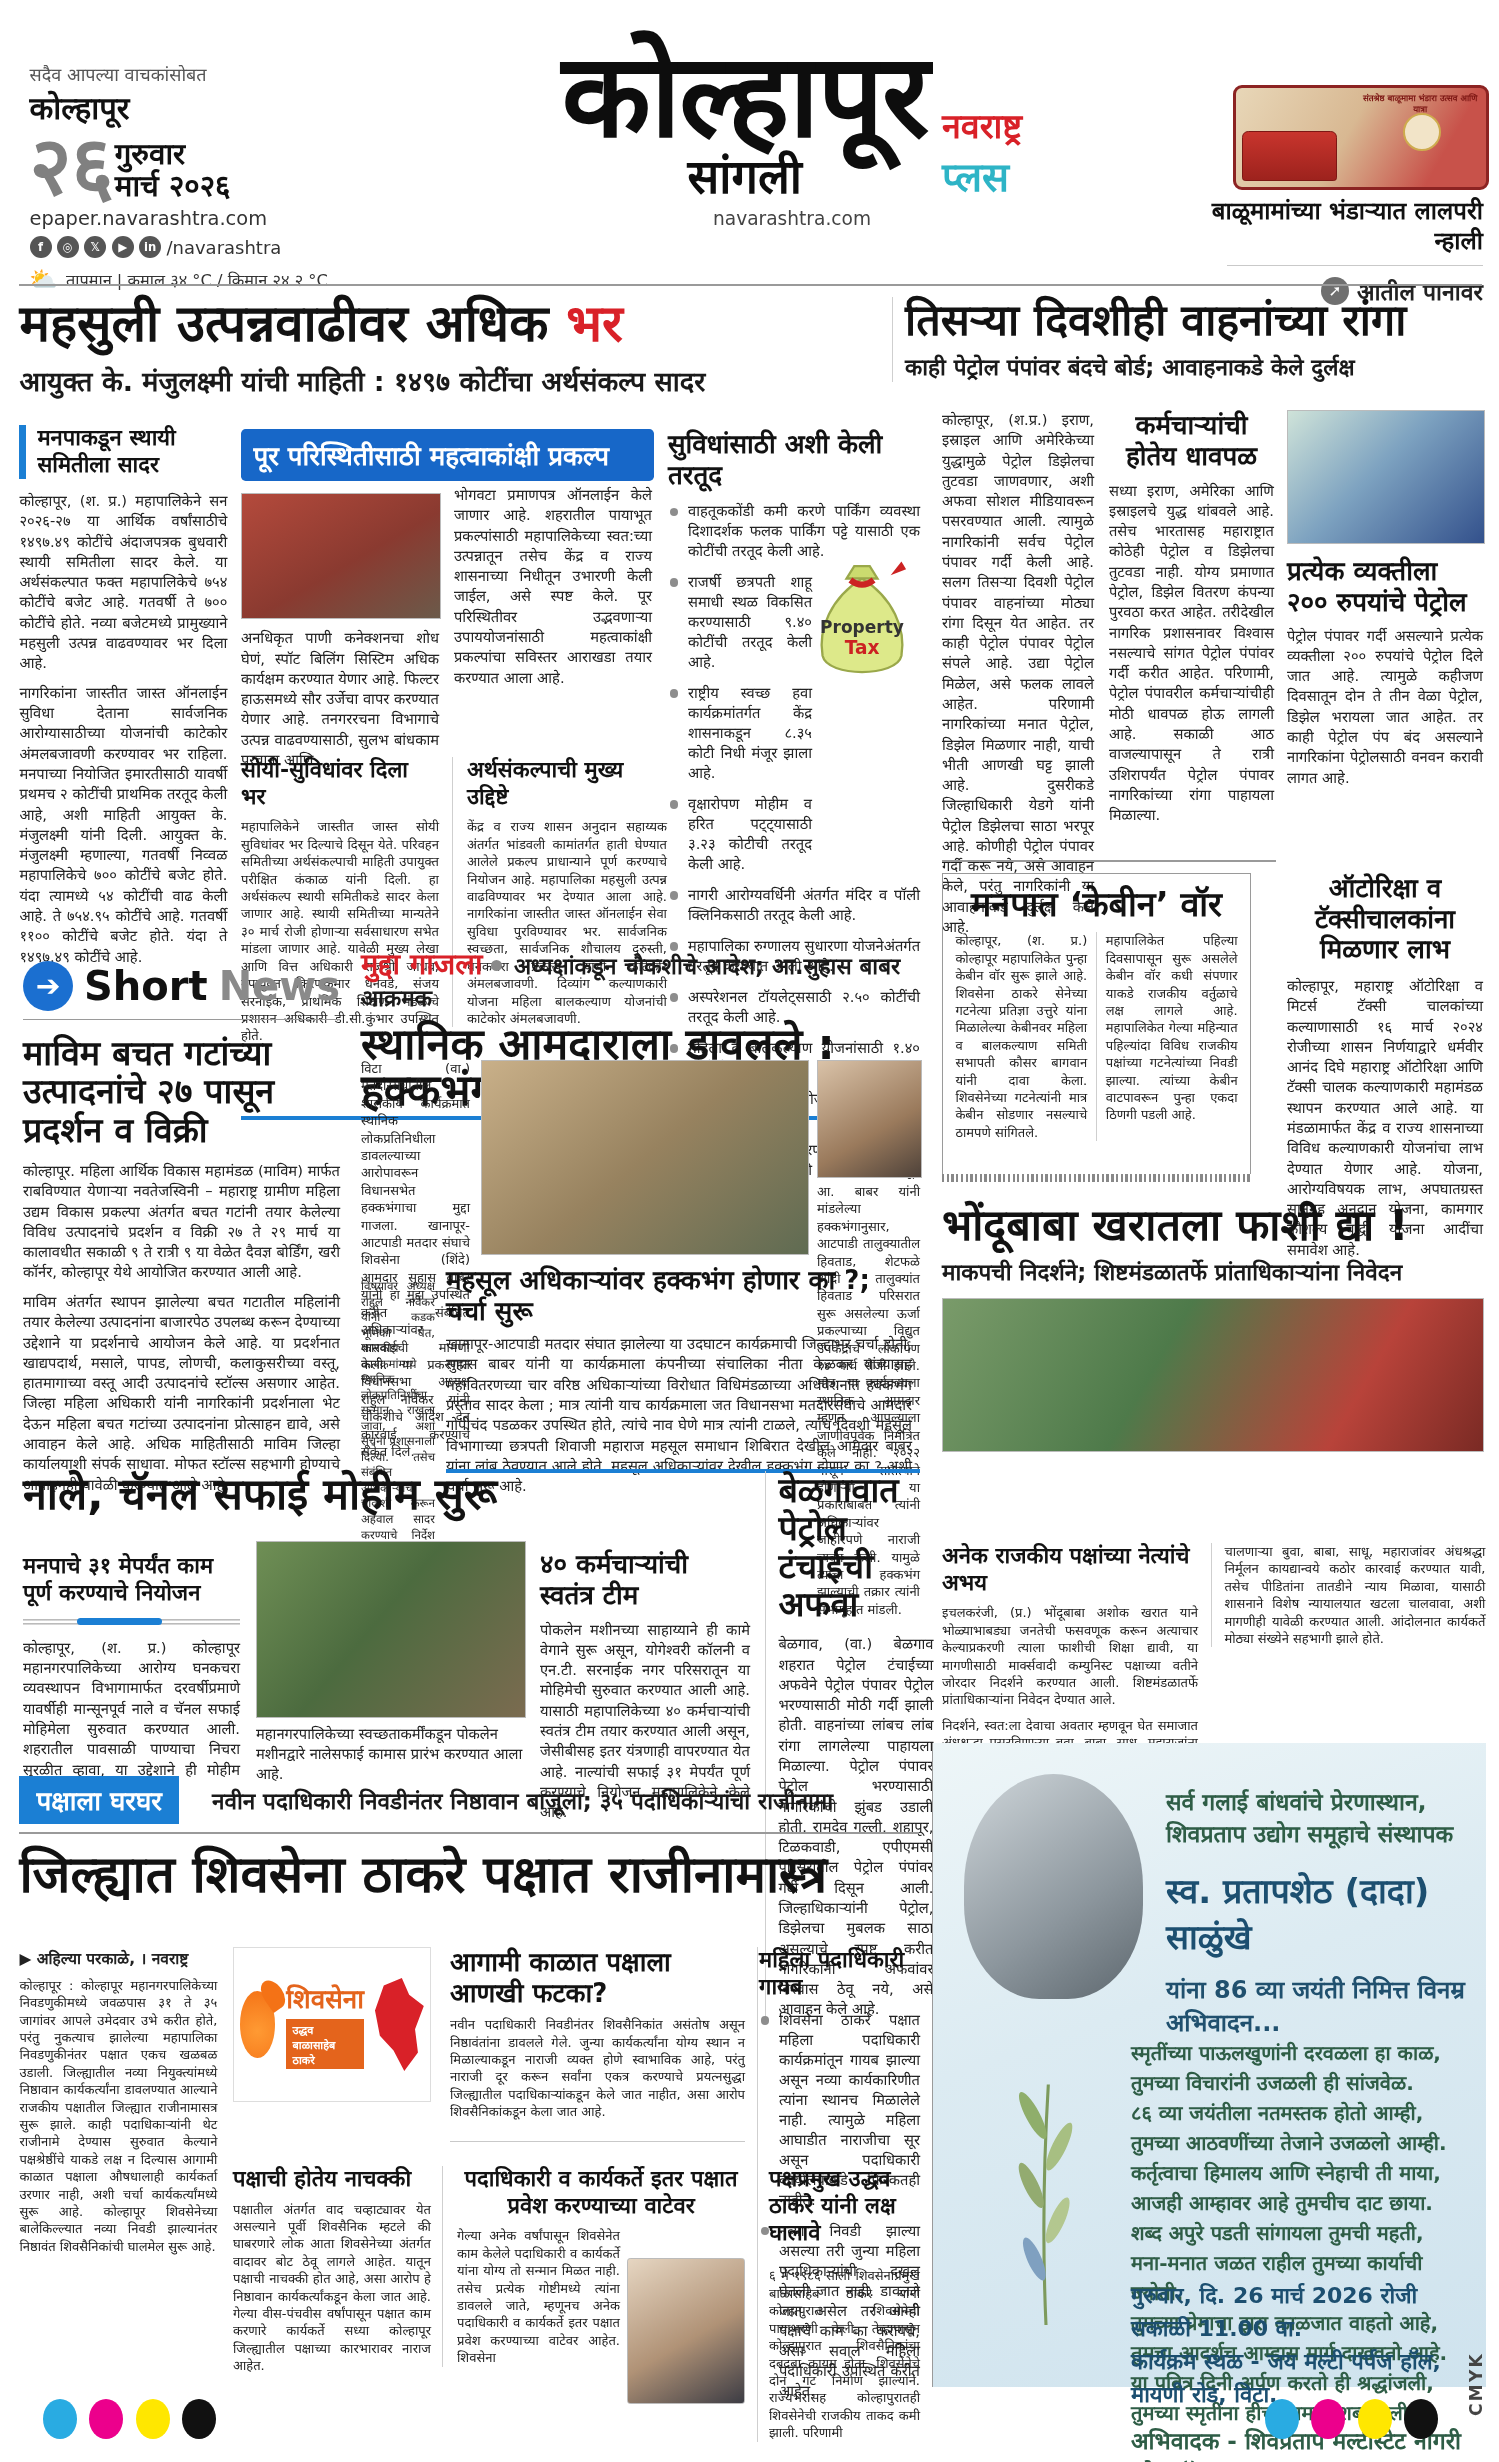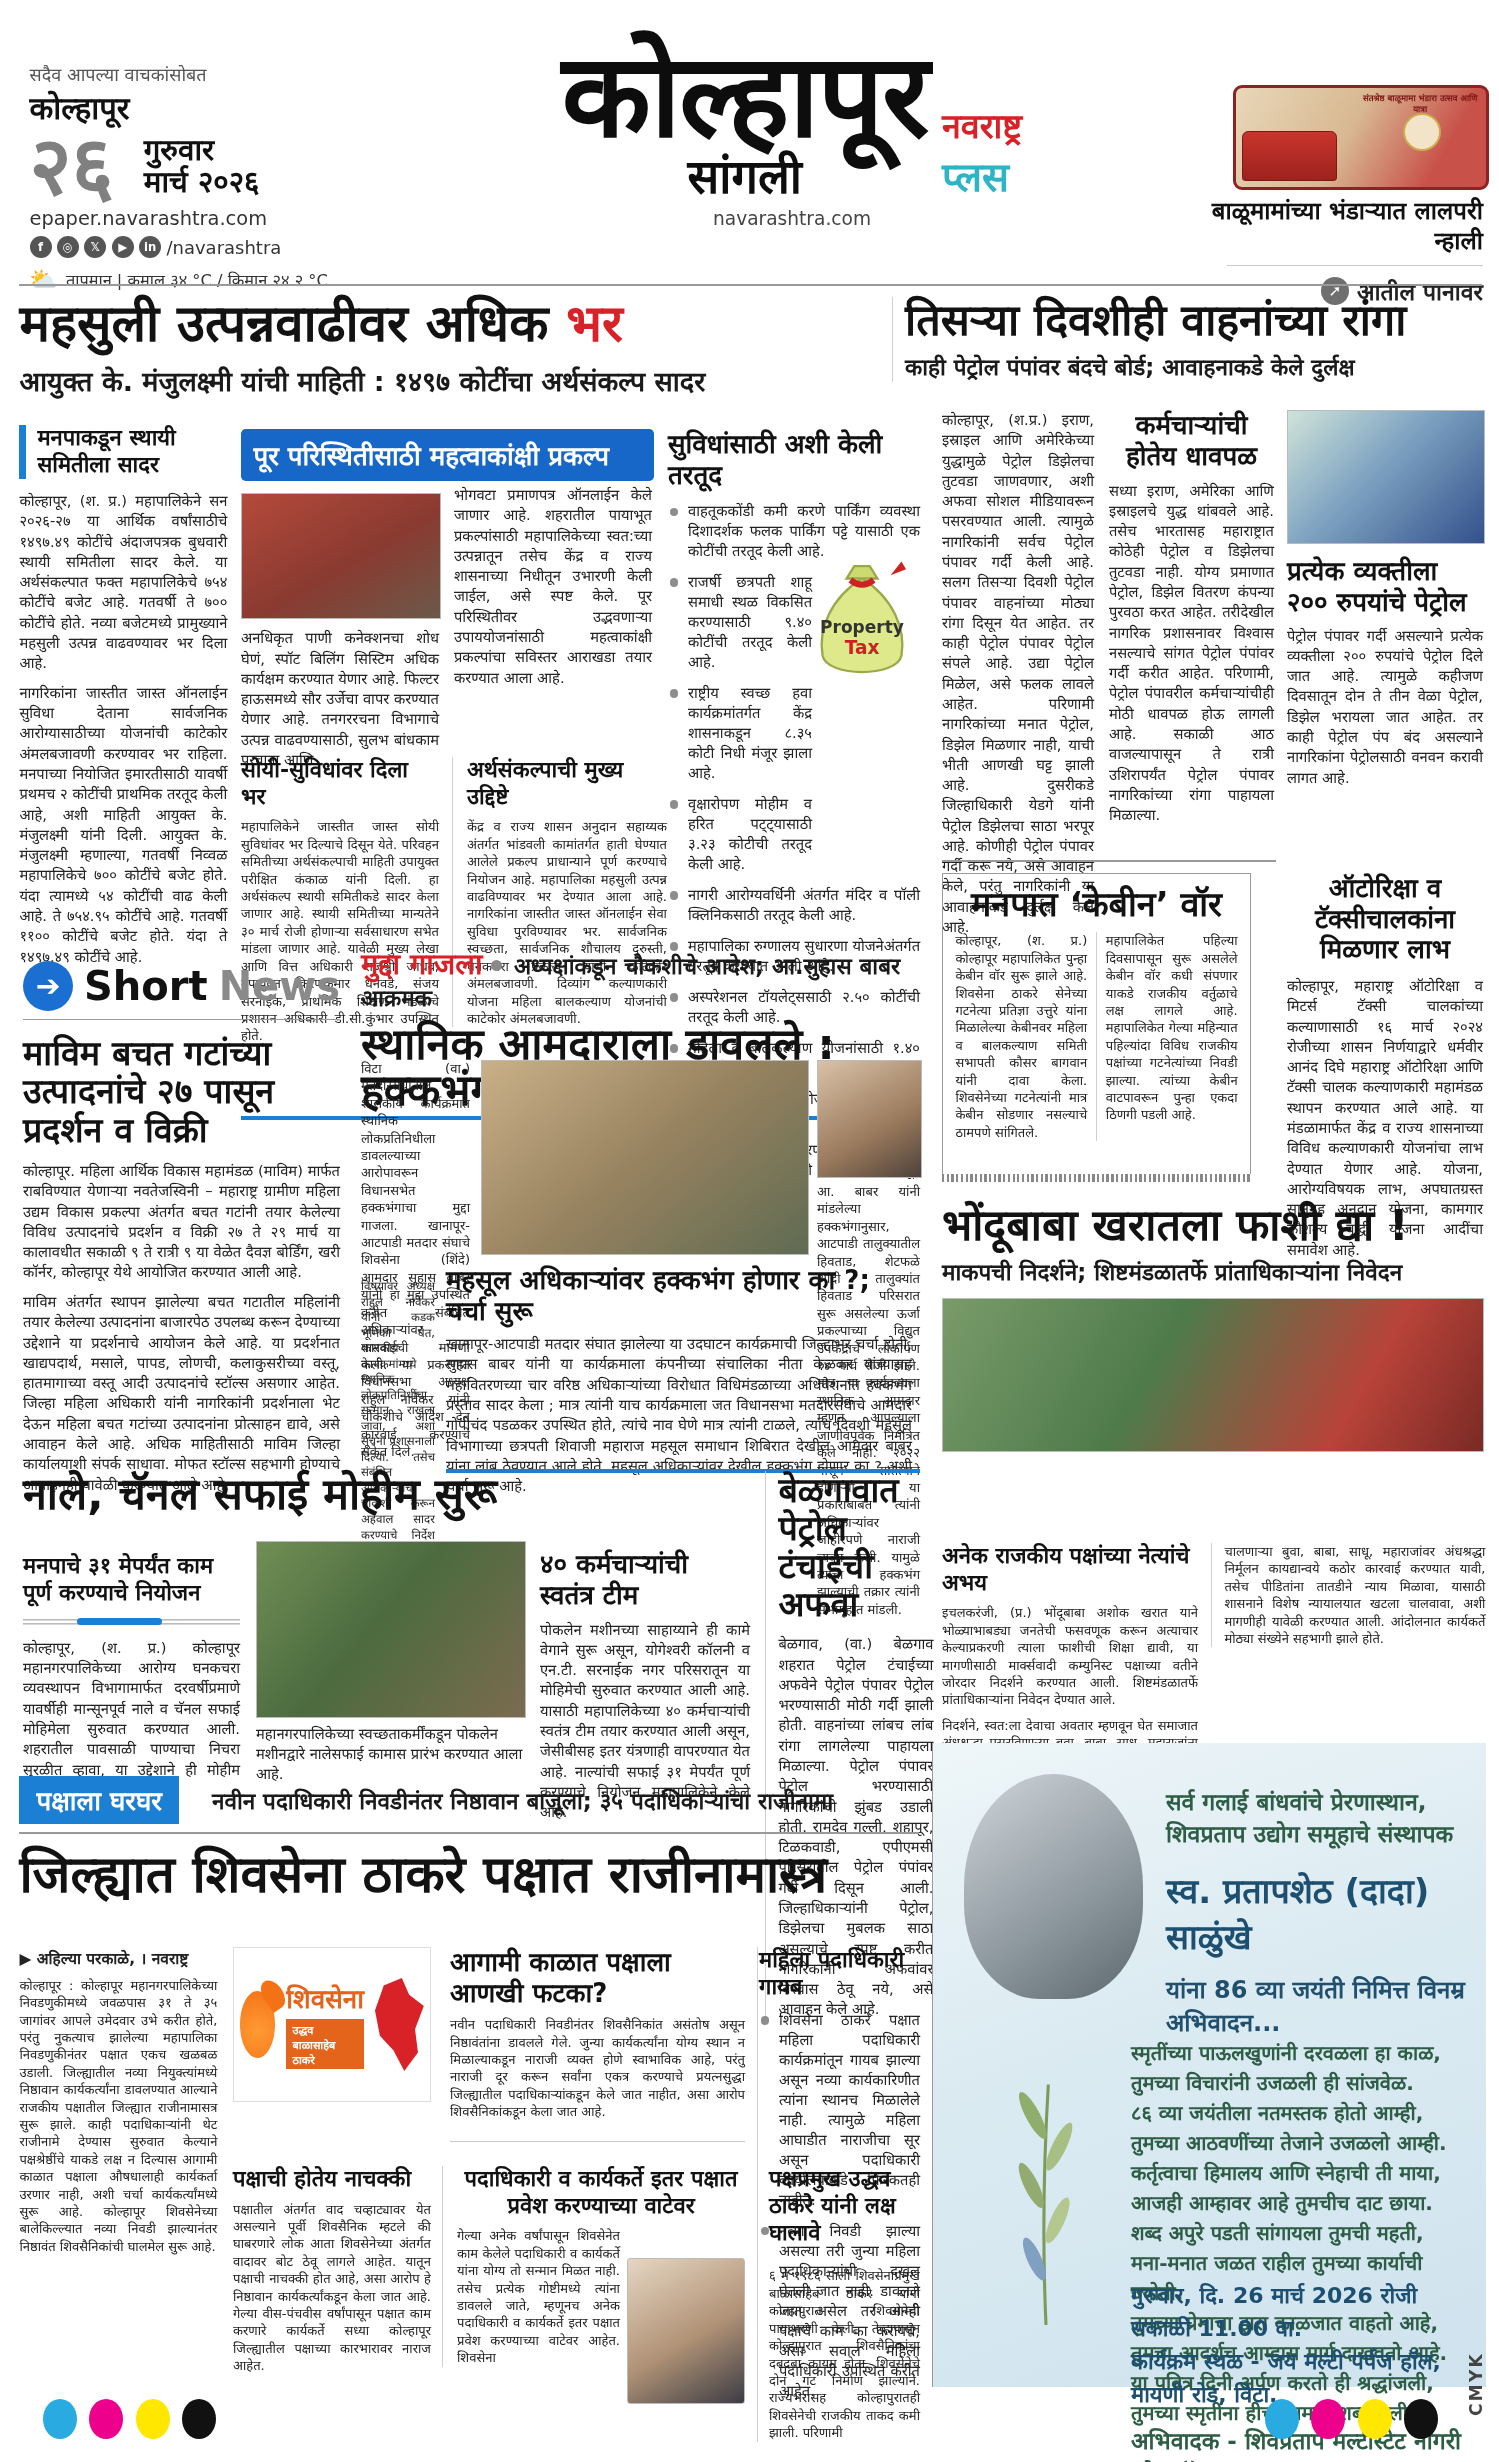--- a/index.html
+++ b/index.html
@@ -70,21 +70,21 @@
   .mapred{width:93px;height:93px;background:#d92128;clip-path:polygon(18% 8%,55% 0,70% 18%,100% 30%,82% 55%,88% 80%,60% 100%,38% 78%,10% 62%,0 35%);}
 </style>
 </head>
 <body>
 
 <div class="page">
 
   <div class="abs" style="left:29.5px;top:62px;width:326px;">
     <div class="tagline">सदैव आपल्या वाचकांसोबत</div>
     <div class="city">कोल्हापूर</div>
-    <div style="display:flex;align-items:center;gap:30px;margin-top:1.6px;">
+    <div style="display:flex;align-items:flex-end;gap:1px;margin-top:1.6px;">
       <div class="daynum">२६</div>
       <div>
         <div class="weekday">गुरुवार</div>
         <div class="weekday">मार्च २०२६</div>
       </div>
     </div>
     <div class="epaper" style="margin-top:4.7px;">epaper.navarashtra.com</div>
     <div class="soc" style="margin-top:6.2px;">
       <span class="ic">f</span>
       <span class="ic">◎</span>

